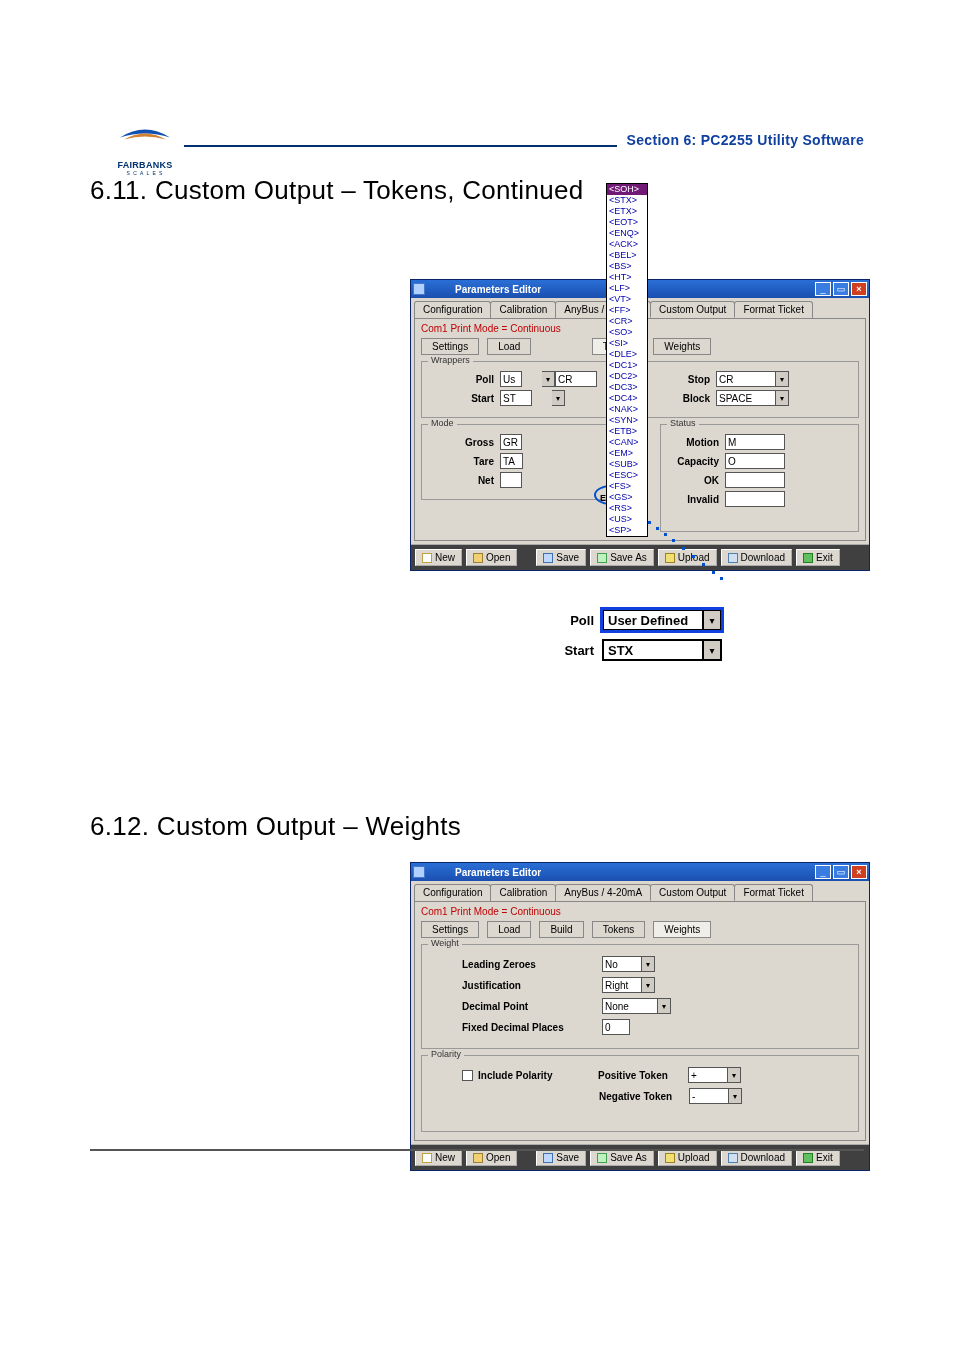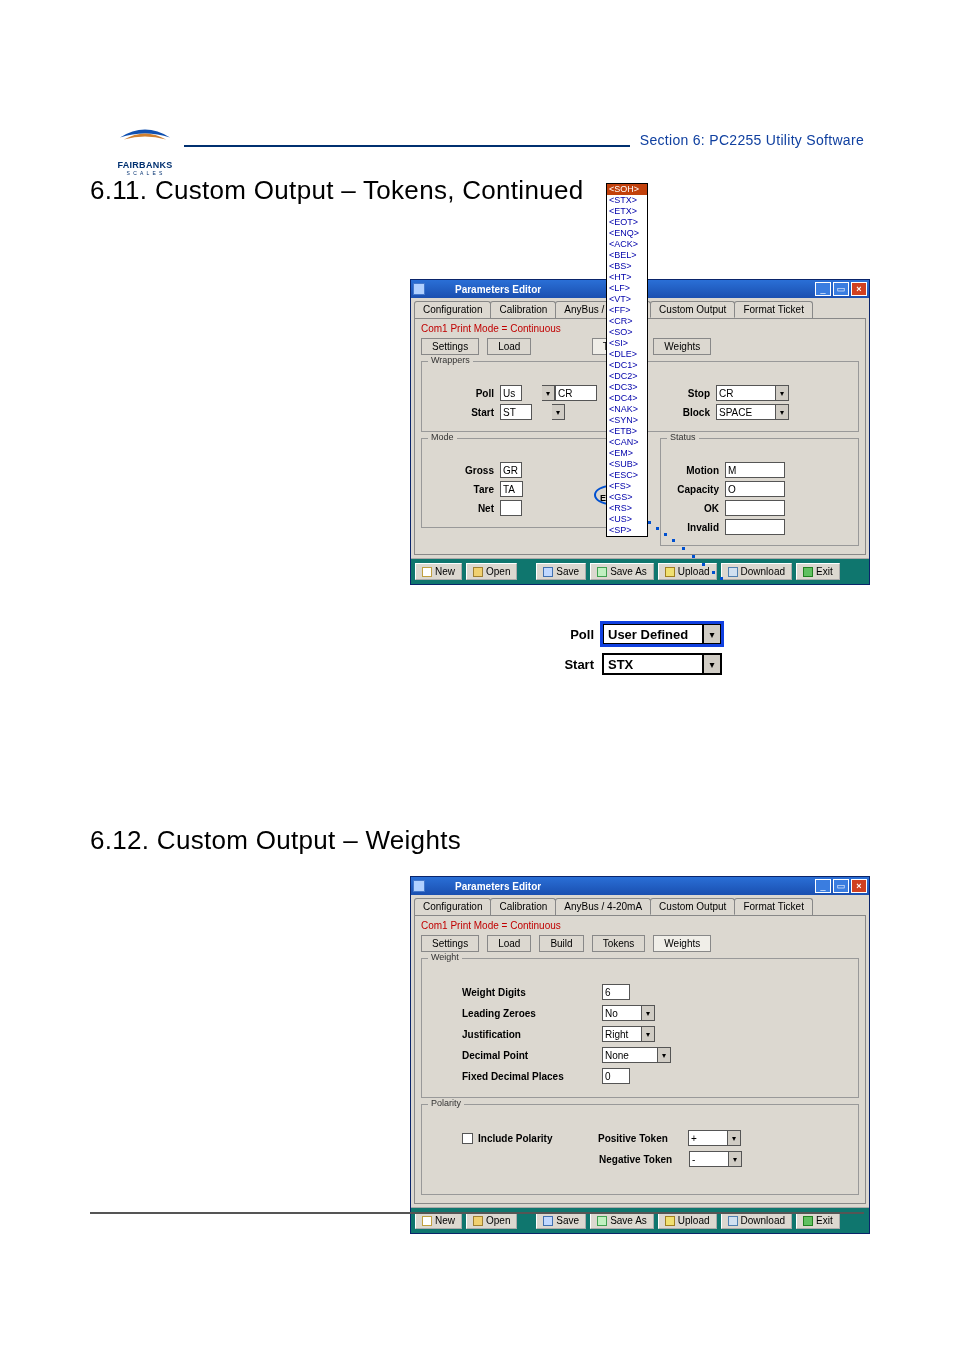--- a/index.html
+++ b/index.html
@@ -4,21 +4,21 @@
 <style>
   * { box-sizing: border-box; margin: 0; padding: 0; }
   body { width: 954px; height: 1351px; background: #fff; font-family: Arial, sans-serif; position: relative; }
   .page { padding: 90px 80px 40px 90px; position: relative; }
   .header-line { position: absolute; top: 135px; left: 110px; right: 90px; display: flex; align-items: center; }
   .logo { width: 70px; height: 45px; position: relative; margin-top: -24px; }
   .logo svg { width: 100%; height: 100%; }
   .logo-text { font-size: 9px; font-weight: bold; color: #003070; text-align: center; letter-spacing: 0.3px; }
   .logo-sub { font-size: 5px; color: #003070; text-align: center; letter-spacing: 1px; }
   .brand-line { flex: 1; height: 2px; background: #003070; margin-left: 4px; margin-right: 10px; }
-  .section-label { color: #1040a0; font-weight: normal; font-size: 14px; letter-spacing: 0.3px; white-space: nowrap; margin-top: -12px; }
+  .section-label { color: #1040a0; font-weight: bold; font-size: 14px; letter-spacing: 0.3px; white-space: nowrap; margin-top: -12px; }
   .h1 { font-family: Impact, 'Arial Black', sans-serif; font-size: 26px; font-weight: 500; color: #000; margin-left: 0; letter-spacing: 0.3px; }
   .section-611 { margin-top: 85px; }
   .section-612 { margin-top: 150px; }
   .fig { margin-top: 25px; margin-left: 320px; position: relative; }
   .fig2 { margin-top: 20px; margin-left: 320px; }
   
   .win { width: 460px; background: #dcd8d0; border: 1px solid #0a246a; font-size: 10px; color: #000; }
   .titlebar { background: linear-gradient(#2a6fd6, #1a4fb0); color: #fff; height: 18px; display: flex; align-items: center; padding: 0 2px; }
   .titlebar .t-icon { width: 12px; height: 12px; background: #b0d0ff; margin-right: 4px; display: inline-block; border: 1px solid #4478cc; }
   .titlebar .t-text { flex: 1; font-weight: bold; font-size: 10px; margin-left: 26px; }
@@ -27,45 +27,45 @@
   .win-btn.max { background: #3a7de0; color: #fff; }
   .win-btn.close { background: #d04020; color: #fff; font-weight: bold; }
   .tabs { display: flex; background: #dcd8d0; padding-top: 3px; padding-left: 3px; gap: 0; }
   .tab { padding: 2px 8px; font-size: 10px; background: #dcd8d0; border: 1px solid #888; border-bottom: none; border-top-left-radius: 3px; border-top-right-radius: 3px; margin-right: -1px; }
   .tab.active { background: #dcd8d0; position: relative; z-index: 2; border-bottom: 1px solid #dcd8d0; }
   .tab-body { border: 1px solid #888; margin: 0 3px 3px 3px; padding: 4px 6px 8px 6px; background: #dcd8d0; position: relative; }
   .redmode { color: #c00000; font-size: 10px; margin-bottom: 4px; }
   .subtabs { display: flex; gap: 8px; margin-bottom: 4px; }
   .subtab { border: 1px solid #888; padding: 2px 10px; font-size: 10px; background: #dcd8d0; }
   .subtab.active { background: #f0eee8; }
-  .group { border: 1px solid #999; margin-top: 6px; padding: 20px 8px 8px 8px; position: relative; }
+  .group { border: 1px solid #999; margin-top: 6px; padding: 6px 8px 8px 8px; position: relative; }
   .group-title { position: absolute; top: -7px; left: 6px; background: #dcd8d0; padding: 0 3px; font-size: 9px; color: #333; }
   .row { display: flex; align-items: center; margin: 3px 0; font-size: 10px; }
   .lbl { width: 70px; font-weight: bold; text-align: right; padding-right: 6px; }
   .lbl-mid { width: 56px; font-weight: bold; text-align: right; padding-right: 6px; }
   .inp { border: 1px solid #555; background: #fff; height: 16px; padding: 0 2px; font-size: 10px; display: flex; align-items: center; }
   .sel { display: flex; align-items: center; }
   .sel .inp { width: 42px; }
   .sel .dd { width: 13px; height: 16px; background: #d0ccc4; border: 1px solid #555; border-left: none; display: flex; align-items: center; justify-content: center; font-size: 8px; }
   .cols { display: flex; gap: 40px; }
   .col { flex: 1; }
-  .btnbar { display: flex; gap: 4px; padding: 4px; border-top: 1px solid #aaa; background: #0f766e; }
+  .btnbar { display: flex; gap: 4px; padding: 4px; border-top: 1px solid #aaa; background: #404040; }
   .btn { border: 1px outset #fff; background: #dcd8d0; padding: 2px 6px; font-size: 10px; display: flex; align-items: center; gap: 3px; }
   .btn .bi { width: 10px; height: 10px; display: inline-block; }
   .bi.new { background: #fff; border: 1px solid #c0a040; }
   .bi.open { background: #f0d070; border: 1px solid #a08030; }
   .bi.save { background: #c0d8ff; border: 1px solid #4070b0; }
   .bi.saveas { background: #c0f0c0; border: 1px solid #40a050; }
   .bi.upload { background: #f0e070; border: 1px solid #a08020; }
   .bi.download { background: #d0e0f0; border: 1px solid #5080b0; }
   .bi.exit { background: #60c060; border: 1px solid #208020; }
   
   .ddlist { position: absolute; left: 196px; top: -48px; width: 42px; background: #fff; border: 1px solid #000; z-index: 5; font-size: 9px; }
   .ddlist div { padding: 0 2px; height: 11px; line-height: 11px; color: #00a; }
-  .ddlist div.hi { background: #c2410c; color: #fff; }
+  .ddlist div.hi { background: #701a75; color: #fff; }
   .entry-label { position: absolute; left: 190px; top: 262px; font-size: 9px; font-weight: bold; }
   .entry-circle { position: absolute; left: 184px; top: 254px; width: 34px; height: 20px; border: 2px solid #0050d0; border-radius: 50%; }
   .arrow-dots { position: absolute; }
   .arrow-dots span { display: block; width: 3px; height: 3px; background: #0050d0; position: absolute; }
   
   .fig1-wrap { position: relative; padding-top: 48px; }
   
   .callout { margin-top: 38px; margin-left: 460px; display: flex; flex-direction: column; gap: 8px; }
   .callout .crow { display: flex; align-items: center; gap: 8px; }
   .callout .clbl { font-weight: bold; font-size: 13px; width: 44px; text-align: right; }
@@ -357,24 +357,20 @@
             <div class="subtab">Settings</div>
             <div class="subtab">Load</div>
             <div class="subtab">Build</div>
             <div class="subtab">Tokens</div>
             <div class="subtab active">Weights</div>
           </div>
 
           <div class="group" style="padding-left:40px">
             <span class="group-title">Weight</span>
             <div class="w-row">
-              <span class="w-lbl">Weight Digits</span>
-              <span class="inp" style="width:28px">6</span>
-            </div>
-            <div class="w-row">
               <span class="w-lbl">Leading Zeroes</span>
               <div class="sel">
                   <span class="inp" style="width:40px">No</span>
                   <span class="dd">▾</span>
                 </div>
             </div>
             <div class="w-row">
               <span class="w-lbl">Justification</span>
               <div class="sel">
                   <span class="inp" style="width:40px">Right</span>

